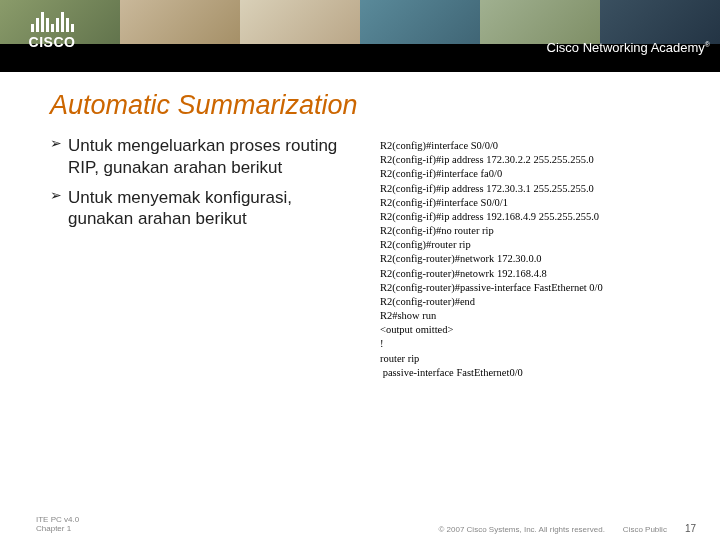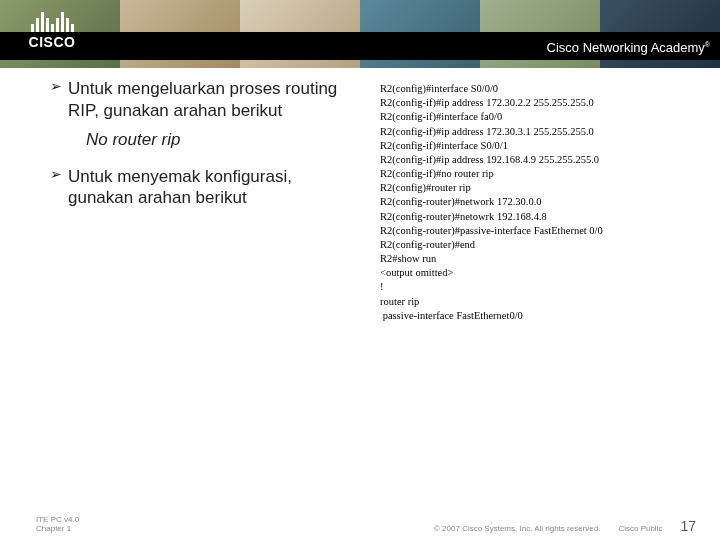--- a/index.html
+++ b/index.html
@@ -1,17 +1,17 @@
 <!DOCTYPE html>
 <html><head>
 <meta charset="utf-8">
 <style>
   * { margin: 0; padding: 0; box-sizing: border-box; }
   body { width: 720px; height: 540px; font-family: Arial, sans-serif; background: #fff; overflow: hidden; position: relative; }
-  .header { height: 60px; background: #000; position: relative; }
+  .header { height: 72px; background: #000; position: relative; }
   .photo-strip { position: absolute; left: 0; top: 0; right: 0; height: 68px; display: flex; }
   .photo { flex: 1; background: #6b8a6b; }
   .photo.p1 { background: linear-gradient(135deg,#8a9b6a,#5c6e48); }
   .photo.p2 { background: linear-gradient(135deg,#c9b89a,#a08a60); }
   .photo.p3 { background: linear-gradient(135deg,#d9d0b8,#b5a080); }
   .photo.p4 { background: linear-gradient(135deg,#5a8a9a,#3c6070); }
   .photo.p5 { background: linear-gradient(135deg,#a0b090,#7a8a60); }
   .photo.p6 { background: linear-gradient(135deg,#3a5060,#203040); }
   .black-bar { position: absolute; left: 0; right: 0; bottom: 0; height: 28px; background: #000; }
   .cisco-logo { position: absolute; left: 12px; top: 6px; height: 56px; width: 80px; z-index: 3; }
@@ -27,21 +27,21 @@
   .two-col { display: flex; gap: 20px; }
   .left-col { width: 310px; }
   .right-col { flex: 1; padding-top: 4px; }
   .bullet { font-size: 17px; color: #222; line-height: 1.28; margin-bottom: 8px; padding-left: 18px; position: relative; }
   .bullet::before { content: "➢"; position: absolute; left: 0; top: 0; font-size: 14px; }
   .cmd { font-size: 17px; font-style: italic; color: #222; margin: 8px 0 16px 36px; }
   .cli { font-family: "Times New Roman", serif; font-size: 10.5px; line-height: 1.35; color: #000; white-space: pre; }
   .footer { position: absolute; bottom: 6px; left: 12px; right: 0; padding: 0 24px; display: flex; justify-content: space-between; align-items: flex-end; font-size: 8px; color: #888; }
   .footer-left { line-height: 1.2; }
   .footer-right { display: flex; gap: 18px; align-items: baseline; }
-  .page-num { font-size: 14px; color: #555; }
+  .page-num { font-size: 10px; color: #555; }
 </style>
 </head>
 <body>
 
 <div class="header">
   <div class="photo-strip">
     <div class="photo p1"></div>
       <div class="photo p2"></div>
       <div class="photo p3"></div>
     <div class="photo p4"></div>
@@ -62,25 +62,25 @@
         <span style="height:8px"></span>
     </div>
     <div class="cisco-text">CISCO</div>
   </div>
   <div class="academy">
     <span>Cisco Networking Academy</span><span class="tm">®</span>
   </div>
 </div>
 
 <div class="content">
+  <h1 class="title">Automatic Summarization</h1>
 
   <div class="two-col">
     <div class="left-col">
       <div class="bullet">Untuk mengeluarkan proses routing RIP, gunakan arahan berikut</div>
-      <div class="cmd">No router rip</div>
       <div class="bullet">Untuk menyemak konfigurasi, gunakan arahan berikut</div>
     </div>
     <div class="right-col">
       <div class="cli">R2(config)#interface S0/0/0
 R2(config-if)#ip address 172.30.2.2 255.255.255.0
 R2(config-if)#interface fa0/0
 R2(config-if)#ip address 172.30.3.1 255.255.255.0
 R2(config-if)#interface S0/0/1
 R2(config-if)#ip address 192.168.4.9 255.255.255.0
 R2(config-if)#no router rip

